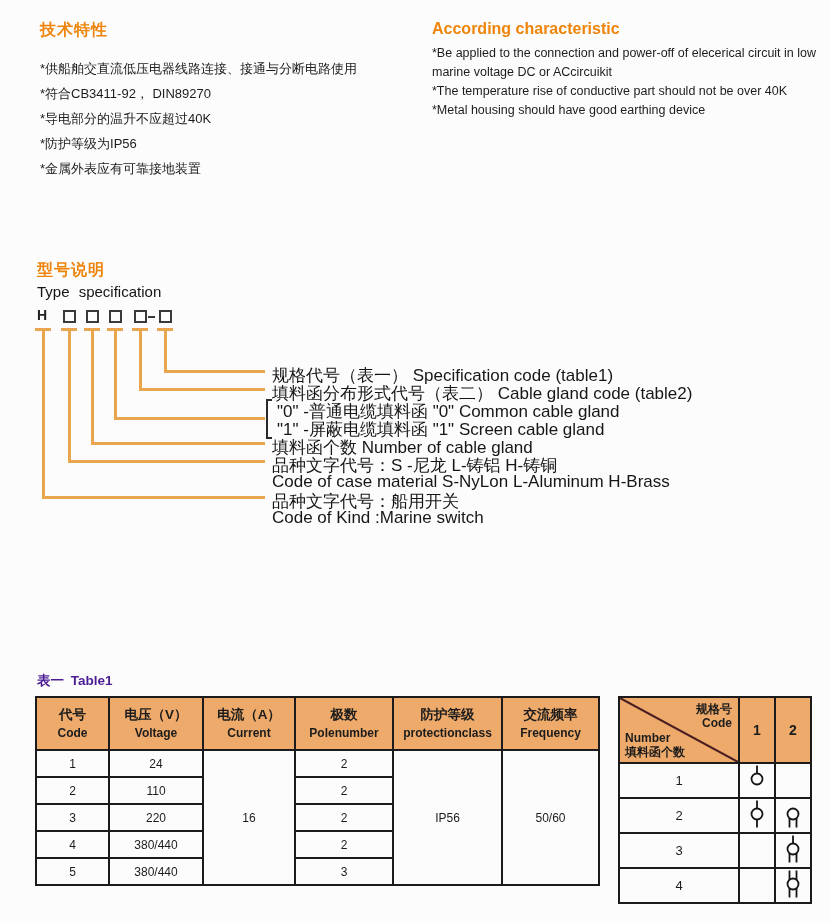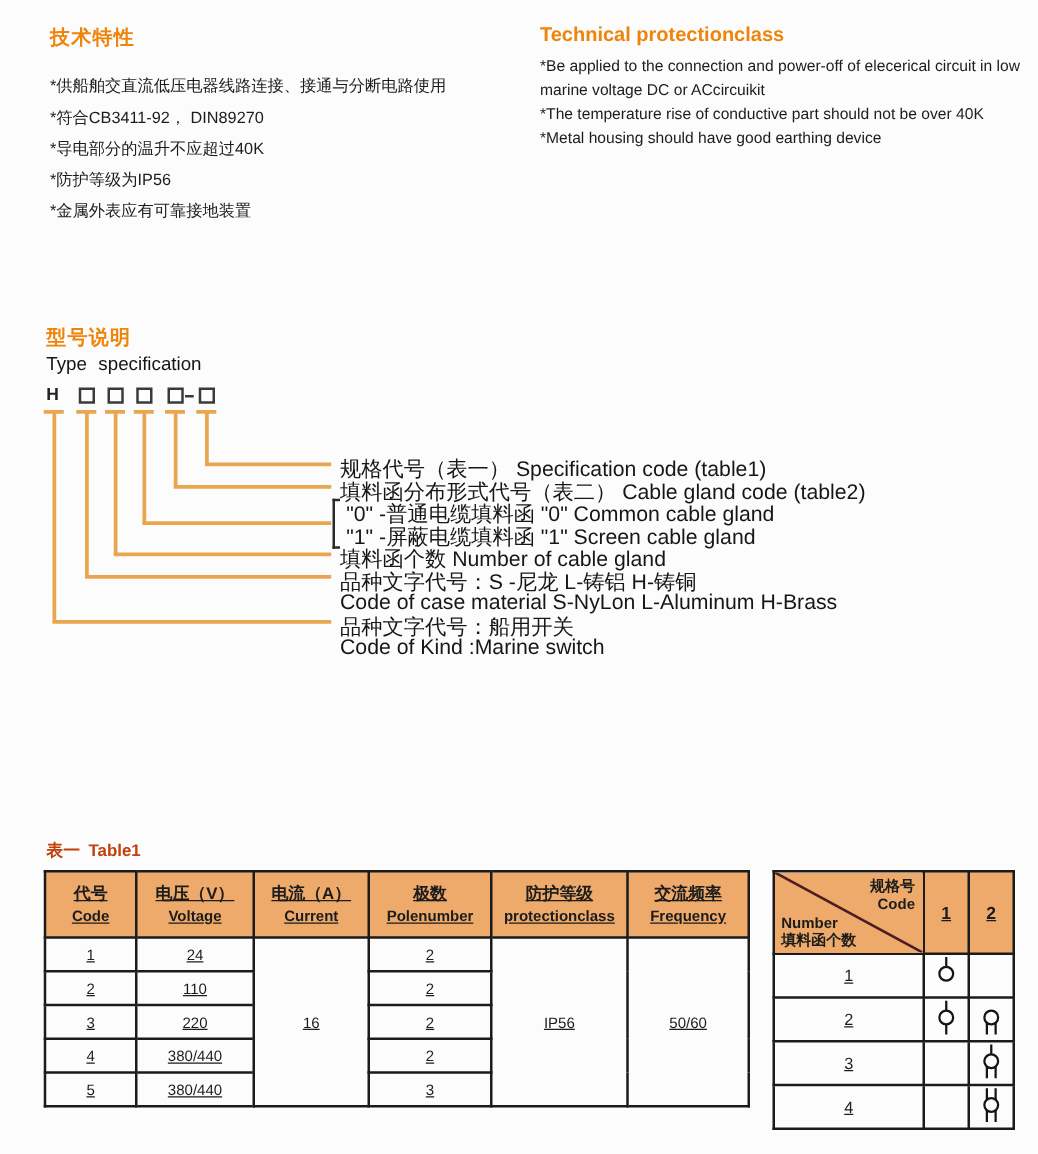--- a/index.html
+++ b/index.html
@@ -29,22 +29,22 @@
   .model-dash{width:7px;height:2px;background:#3a3a3a;}
   .tbar{height:3px;width:16px;background:#e9a64f;}
   .vline{width:2.5px;background:#e9a64f;}
   .hline{height:2.5px;background:#e9a64f;}
   .callout{font-size:17px;color:#161616;white-space:nowrap;}
   .bracket{
     width:6px;height:40px;box-sizing:border-box;
     border-left:2px solid #2a2a2a;border-top:2px solid #2a2a2a;border-bottom:2px solid #2a2a2a;
   }
   
-  .tbl-title{font-size:13.5px;font-weight:bold;color:#c2410c;word-spacing:3px;}
-  table{border-collapse:collapse;table-layout:fixed;text-decoration:underline;}
+  .tbl-title{font-size:13.5px;font-weight:bold;color:#4c1d95;word-spacing:3px;}
+  table{border-collapse:collapse;table-layout:fixed;}
   .t1 th,.t1 td,.t2 th,.t2 td{border:2px solid #1b1b1b;padding:0;text-align:center;vertical-align:middle;}
   .t1 thead th,.t2 thead th{background:#edaa6b;}
   .t1 thead th{height:51px;}
   .hdr-cn{display:block;font-weight:bold;font-size:13.5px;line-height:17px;}
   .hdr-en{display:block;font-weight:bold;font-size:12px;line-height:15px;margin-top:3px;}
   .t1 tbody td{height:25px;font-size:12px;}
   .t1 td.maroon-top{border-top-color:#6e2b3a;}
   
   .t2 thead th{height:64px;font-weight:bold;}
   .t2 .colnum{font-size:14px;font-weight:bold;}
@@ -73,21 +73,21 @@
   </div>
   <div class="abs cn-bullets" style="left:40px;top:56px;">
     <div>*供船舶交直流低压电器线路连接、接通与分断电路使用</div>
     <div>*符合CB3411-92，  DIN89270</div>
     <div>*导电部分的温升不应超过40K</div>
     <div>*防护等级为IP56</div>
     <div>*金属外表应有可靠接地装置</div>
   </div>
 
   <div class="abs" style="left:432px;top:20px;">
-    <div class="orange-title" style="letter-spacing:0;">Technical protectionclass</div>
+    <div class="orange-title" style="letter-spacing:0;">According characteristic</div>
   </div>
   <div class="abs en-bullets" style="left:432px;top:44px;">
     <p>*Be applied to the connection and power-off of elecerical circuit in low marine voltage DC or ACcircuikit</p>
     <p>*The temperature rise of conductive part should not be over 40K</p>
     <p>*Metal housing should have good earthing device</p>
   </div>
 
   <div class="abs orange-title" style="left:37px;top:260px;">型号说明</div>
   <div class="abs spec-sub" style="left:37px;top:283px;">Type specification</div>
 

